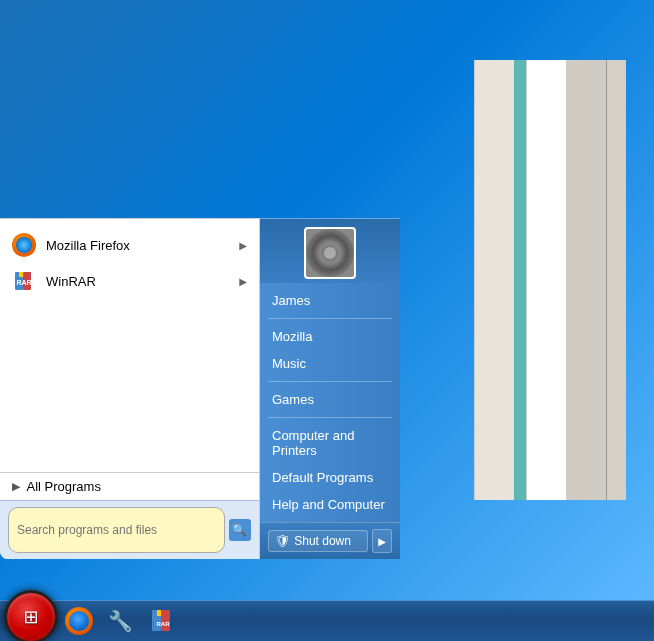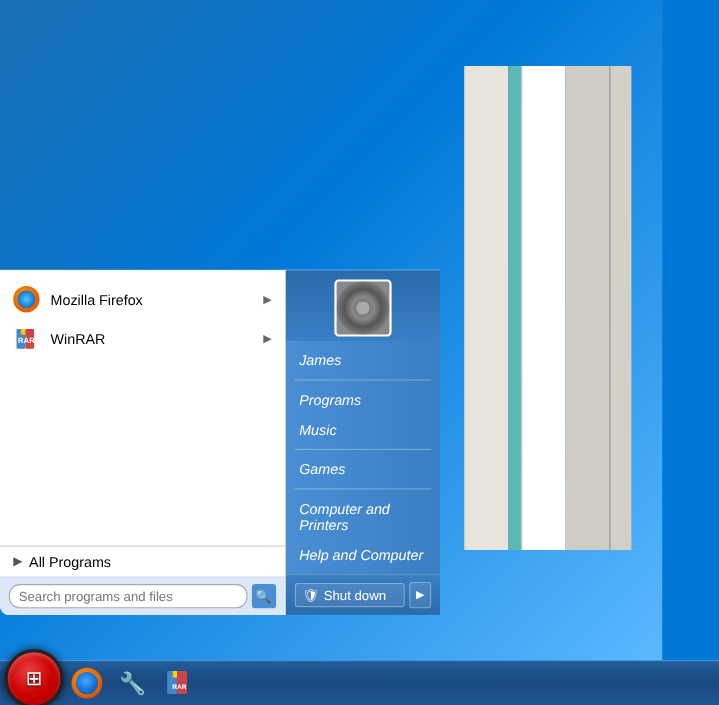--- a/index.html
+++ b/index.html
@@ -8,21 +8,21 @@
       height: 641px;
       overflow: hidden;
       font-family: 'Segoe UI', Tahoma, sans-serif;
       font-size: 13px;
       background: #0078d7;
       position: relative;
     }
 
     
     .desktop {
-      width: 602px;
+      width: 654px;
       height: 600px;
       background: linear-gradient(135deg, #1a6fb5 0%, #0078d7 40%, #5bb8ff 100%);
       position: relative;
     }
 
     
     .taskbar {
       position: absolute;
       bottom: 0;
       left: 0;
@@ -174,24 +174,24 @@
       padding: 6px 8px;
       background: #dce8f7;
       border-top: 1px solid #aac0e0;
       gap: 4px;
       border-radius: 0 0 0 8px;
     }
     .search-input {
       flex: 1;
       border: 1px solid #aaa;
       border-radius: 10px;
-      padding: 3px 8px;
+      padding: 15px 8px;
       font-size: 12px;
       color: #888;
-      background: #ffffff;
+      background: #fef9c3;
       outline: none;
     }
     .search-btn {
       width: 22px;
       height: 22px;
       background: #4a8fd4;
       border: none;
       border-radius: 3px;
       cursor: pointer;
       display: flex;
@@ -252,21 +252,20 @@
     .right-menu-items {
       flex: 1;
       padding: 4px 0;
     }
 
     .right-menu-item {
       padding: 6px 12px;
       cursor: pointer;
       color: white;
       font-size: 13px;
-      font-style: italic;
     }
 
     .right-divider {
       height: 1px;
       background: rgba(255,255,255,0.3);
       margin: 4px 8px;
     }
 
     
     .shutdown-area {
@@ -426,32 +425,35 @@
           <div class="vinyl-record"></div>
         </div>
       </div>
 
       <div class="right-menu-items">
         <div class="right-menu-item">
           <span>James</span>
         </div>
         <div class="right-divider"></div>
         <div class="right-menu-item">
-          <span>Programs</span>
+          <span>Mozilla</span>
         </div>
         <div class="right-menu-item">
           <span>Music</span>
         </div>
         <div class="right-divider"></div>
         <div class="right-menu-item">
           <span>Games</span>
         </div>
         <div class="right-divider"></div>
         <div class="right-menu-item">
           <span>Computer and Printers</span>
+        </div>
+        <div class="right-menu-item">
+          <span>Default Programs</span>
         </div>
         <div class="right-menu-item">
           <span>Help and Computer</span>
         </div>
       </div>
 
       <div class="shutdown-area">
         <button class="shutdown-btn">
           <span>🛡</span>
           <span>Shut down</span>

